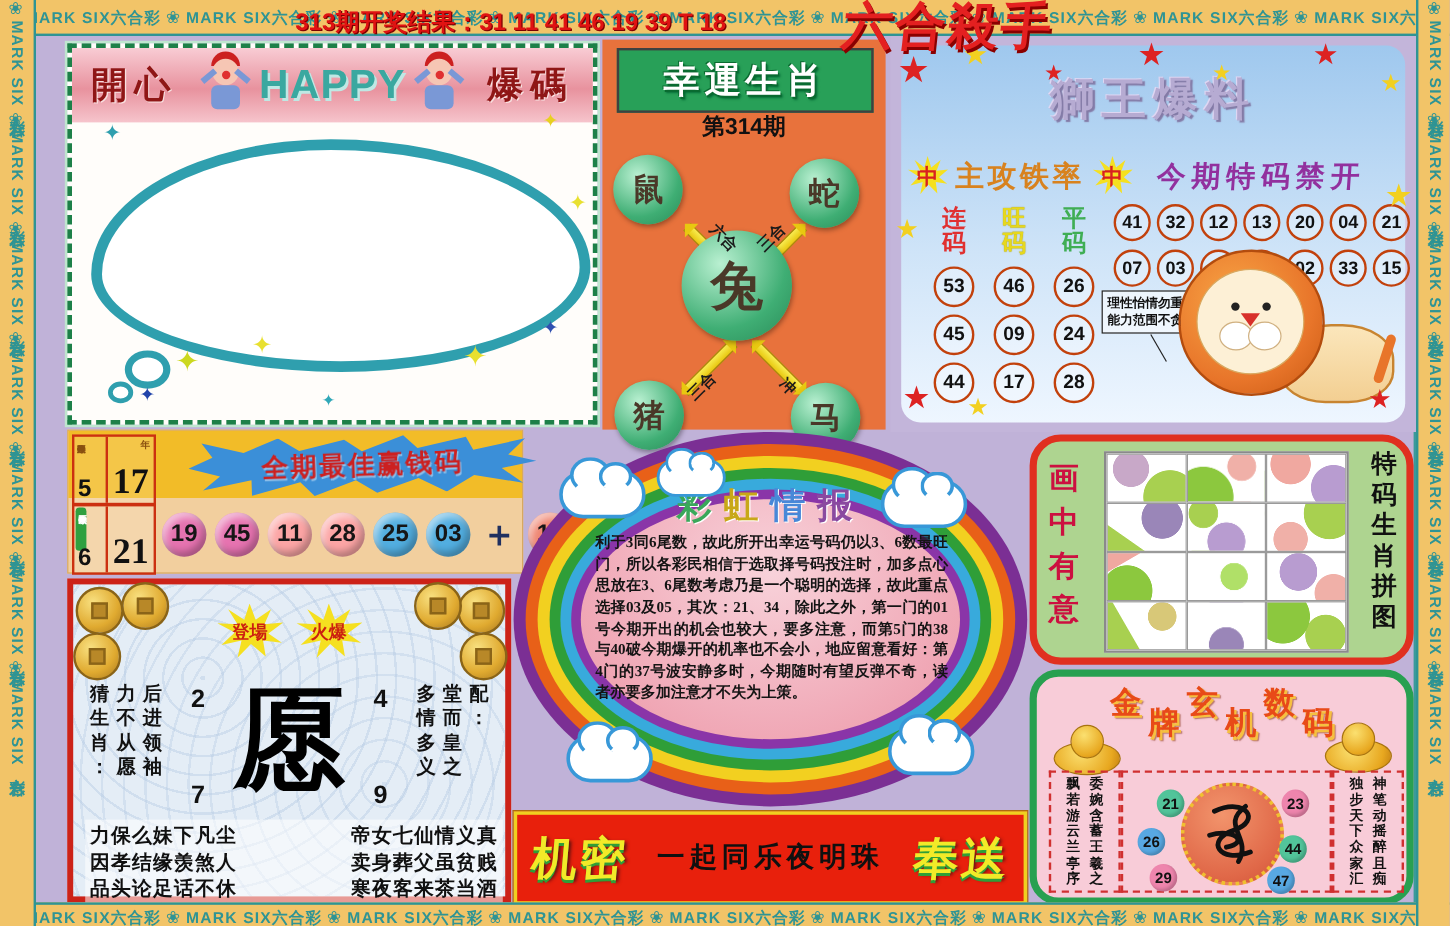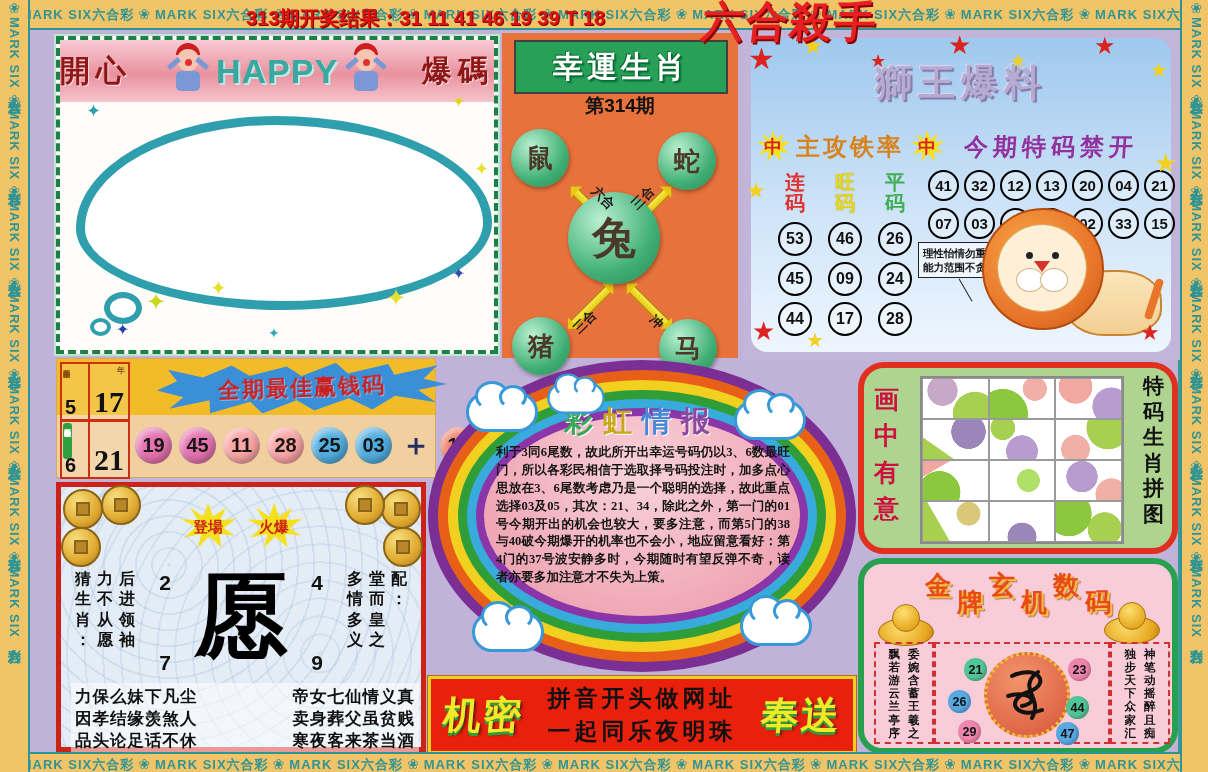--- a/index.html
+++ b/index.html
@@ -28,21 +28,21 @@
     color:#e42020;transform:skewX(-6deg);text-shadow:2px 2px 0 #8a0000;letter-spacing:2px;
     font-family:"Liberation Serif","DejaVu Serif",serif;}
 
   .panel{position:absolute;z-index:4;box-sizing:border-box;}
 
   
   #storyPanel{left:56px;top:36px;width:442px;height:318px;background:#fffdfa;
     border:4px dashed #1d8048;outline:2px solid #bfe6cf;}
   .story-head{position:absolute;left:0;top:0;right:0;height:62px;
     background:linear-gradient(180deg,#f8ccd4 0%,#e8929e 55%,#f6c4cc 100%);
-    display:flex;align-items:center;justify-content:space-between;padding:0 0;box-sizing:border-box;}
+    display:flex;align-items:center;justify-content:space-between;padding:0 16px;box-sizing:border-box;}
   .story-head .kaixin,.story-head .baoma{font-size:30px;font-weight:bold;color:#8f1616;
     letter-spacing:6px;text-shadow:1px 1px 0 #f8e0e0;font-family:"Liberation Serif",serif;}
   .happy-wrap{display:flex;align-items:center;gap:8px;}
   .happy-text{font-size:34px;font-weight:bold;color:#3aa8a0;letter-spacing:1px;
     text-shadow:2px 2px 0 #bfe8e4;}
   .clown{position:relative;width:40px;height:56px;}
   .clown .c-hair{position:absolute;left:8px;top:0;width:24px;height:12px;background:#cc2020;border-radius:12px 12px 0 0;}
   .clown .c-face{position:absolute;left:9px;top:6px;width:22px;height:22px;background:#f6c6b4;border-radius:50%;}
   .clown .c-nose{position:absolute;left:17px;top:16px;width:7px;height:7px;background:#e03030;border-radius:50%;}
   .clown .c-body{position:absolute;left:8px;top:28px;width:24px;height:20px;background:#7a98d6;border-radius:5px;}
@@ -96,21 +96,21 @@
     text-shadow:2px 2px 1px #837aa6,-1px -1px 0 #ded6f2;}
   .lion-slogans{position:absolute;left:14px;top:100px;width:400px;display:flex;align-items:center;gap:6px;}
   .zhongstar{display:inline-flex;width:34px;height:34px;background:#f5e020;align-items:center;justify-content:center;
     color:#d82020;font-weight:bold;font-size:18px;flex:0 0 auto;
     clip-path:polygon(50% 0,59% 28%,82% 10%,72% 36%,100% 33%,78% 52%,98% 68%,70% 64%,74% 92%,52% 70%,32% 94%,38% 64%,8% 72%,28% 50%,2% 34%,32% 36%,18% 10%,42% 28%);}
   .slogan1{font-size:24px;font-weight:bold;color:#d8821e;letter-spacing:3px;font-family:"Liberation Serif",serif;}
   .slogan2{font-size:24px;font-weight:bold;color:#92309e;letter-spacing:5px;margin-left:14px;
     font-family:"Liberation Serif",serif;transform:skewX(-4deg);}
   #lion-rows{position:absolute;left:186px;top:140px;}
   .lion-row{display:flex;gap:5px;margin-bottom:7px;}
-  .ncirc{display:inline-flex;width:27px;height:27px;border:2px solid #000000;border-radius:50%;
+  .ncirc{display:inline-flex;width:27px;height:27px;border:2px solid #c2410c;border-radius:50%;
     align-items:center;justify-content:center;font-weight:bold;font-size:15px;color:#111;
     background:rgba(255,255,255,.3);}
   .ncirc.big{width:30px;height:30px;font-size:16px;}
   #lion-cols{position:absolute;left:36px;top:142px;display:flex;gap:16px;}
   .lion-col{display:flex;flex-direction:column;align-items:center;gap:6px;}
   .col-label{font-size:20px;font-weight:bold;line-height:1.05;text-align:center;
     font-family:"Liberation Serif",serif;margin-bottom:2px;}
   .cl0{color:#e03030;} .cl1{color:#e6d81e;text-shadow:0 0 1px #a09000;} .cl2{color:#3fae54;}
   .lion-tip{position:absolute;left:176px;top:212px;width:100px;border:1px solid #222;
     background:rgba(255,255,255,.55);padding:3px 4px;font-size:10.5px;font-weight:bold;color:#111;line-height:1.35;}
@@ -662,17 +662,16 @@
           <div>且</div>
           <div>痴</div>
         </div>
       </div>
   </div>
 </div>
 
 <div class="panel" id="secretPanel">
   <span class="g3d">机密</span>
   <div class="secret-lines">
-    <div>拼音开头做网址</div>
     <div>一起同乐夜明珠</div>
   </div>
   <span class="g3d">奉送</span>
 </div>
 
 </body></html>

